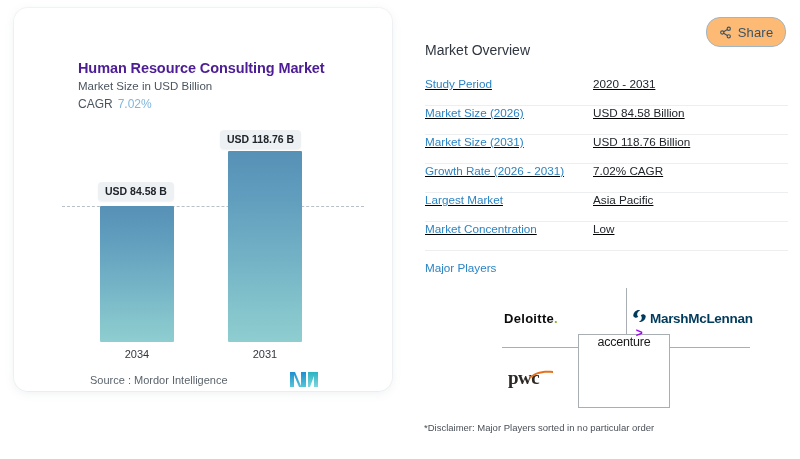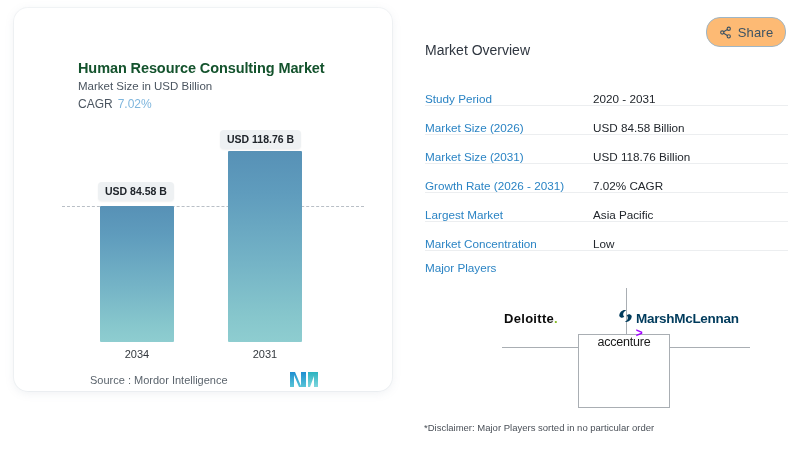--- a/index.html
+++ b/index.html
@@ -60,21 +60,21 @@
     border-radius: 14px;
     box-shadow: 0 2px 10px rgba(120,140,160,0.13), 0 0 0 1px rgba(160,175,190,0.10);
   }
 
   #chart-title {
     position: absolute;
     left: 64px;
     top: 52px;
     font-size: 14.5px;
     font-weight: bold;
-    color: #14532d;
+    color: #4c1d95;
     letter-spacing: -0.1px;
     white-space: nowrap;
   }
   #chart-subtitle {
     position: absolute;
     left: 64px;
     top: 72px;
     font-size: 11.5px;
     color: #4b5560;
     white-space: nowrap;
@@ -165,23 +165,24 @@
     top: 42px;
     width: 363px;
   }
   #overview-title {
     font-size: 14px;
     color: #2f3640;
     margin-bottom: 19px;
   }
   .ov-row {
     display: flex;
-    align-items: flex-end;
+    align-items: flex-start;
     height: 28px;
     border-bottom: 1px solid #eceef0;
+    text-decoration: underline;
   }
   .ov-row:first-of-type { border-top: 1px solid #eceef0; }
   .ov-key {
     width: 168px;
     font-size: 11.7px;
     color: #2b84c4;
     white-space: nowrap;
   }
   .ov-val {
     font-size: 11.7px;
@@ -230,21 +231,21 @@
     display: flex;
     justify-content: center;
   }
   .logo-cell {
     position: absolute;
     display: flex;
     align-items: center;
     justify-content: flex-start;
   }
   #cell-deloitte { left: 2px;   top: 14px; width: 112px; height: 32px; }
-  #cell-marsh    { left: 116px; top: 14px; width: 118px; height: 32px; }
+  #cell-marsh    { left: 130px; top: 14px; width: 118px; height: 32px; }
   #cell-pwc      { left: 6px;   top: 72px; width: 66px;  height: 36px; }
   #cell-aon      { left: 176px; top: 68px; width: 72px;  height: 38px; }
 
   .logo-deloitte {
     font-size: 13px;
     font-weight: bold;
     color: #0b0b0b;
     letter-spacing: 0.3px;
     font-family: "Liberation Sans", sans-serif;
   }
@@ -409,20 +410,31 @@
         <span>
           <svg width="15" height="14" viewBox="0 0 24 22">
             <path d="M2 11 C2 4, 9 0, 13 2 C8 4, 7 9, 10 12 C7 15, 4 14, 2 11 Z" fill="#003b5c"></path>
             <path d="M22 11 C22 18, 15 22, 11 20 C16 18, 17 13, 14 10 C17 7, 20 8, 22 11 Z" fill="#003b5c"></path>
           </svg>
         </span>
         <span class="txt">MarshMcLennan</span>
       </span>
     </div>
 
+    <div class="logo-cell" id="cell-pwc">
+      <span class="logo-pwc">
+        <span>pwc</span>
+        <span class="swoosh">
+          <svg width="26" height="9" viewBox="0 0 26 9">
+            <path d="M1 8 C6 2, 14 0, 25 1 L25 3 C14 2, 7 4, 2 9 Z" fill="#e8701a"></path>
+            <path d="M0 6 C5 1, 13 -1, 24 0 L24 2 C13 1, 6 3, 1 7 Z" fill="#d04a02" opacity="0.0"></path>
+          </svg>
+        </span>
+      </span>
+    </div>
 
 
     <div class="center-box">
       <span class="logo-accenture">
         <span>accenture</span>
         <span class="arrow">&gt;</span>
       </span>
     </div>
   </div>
 

